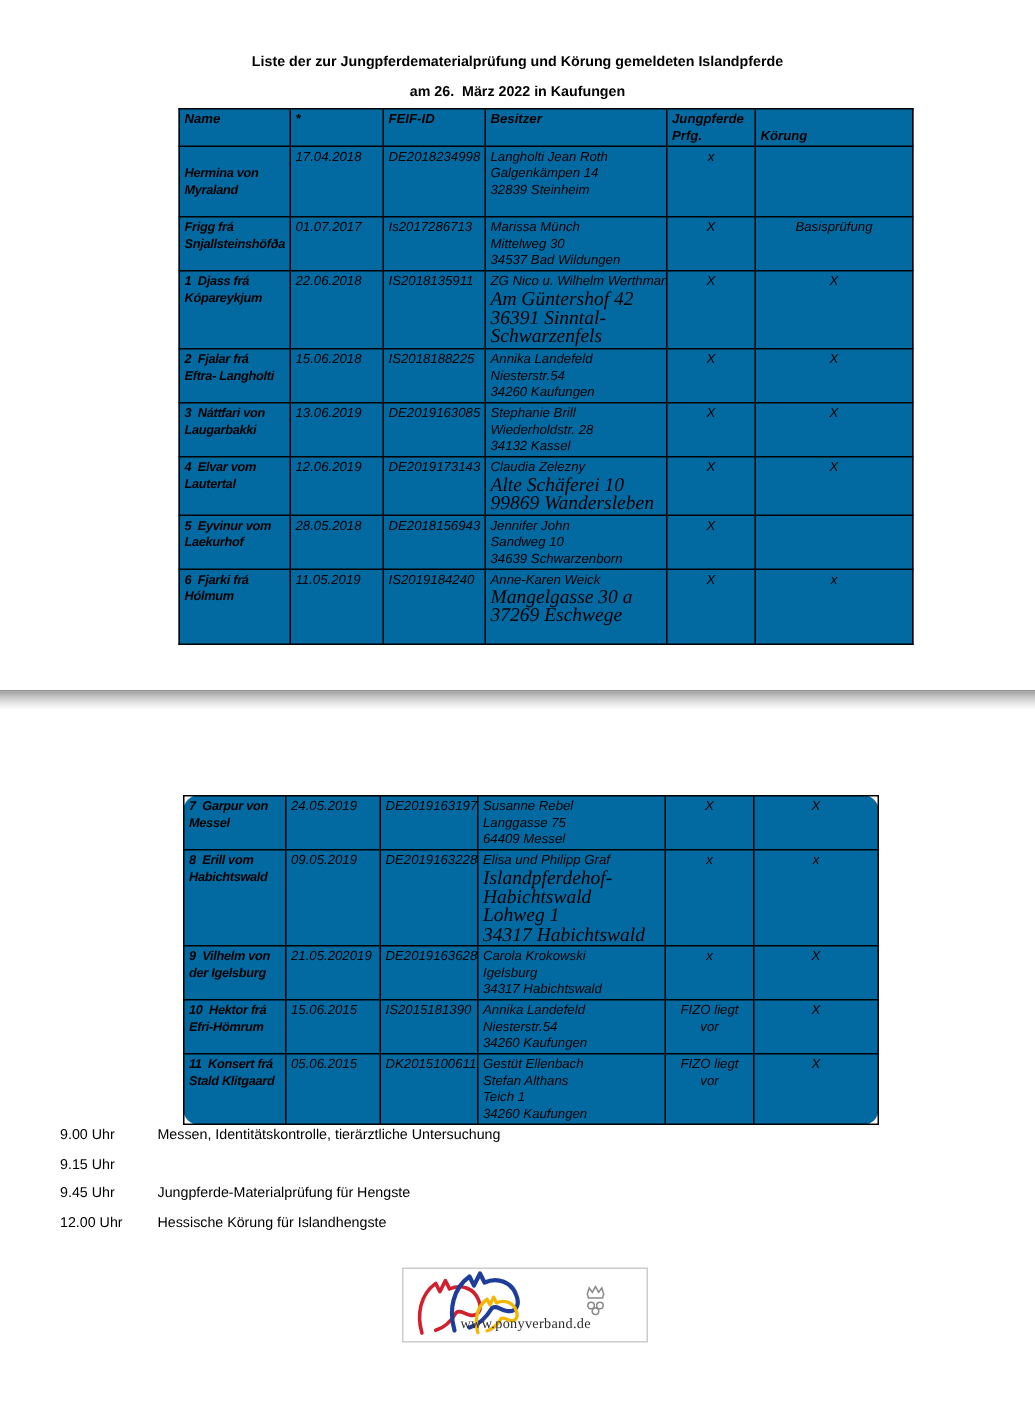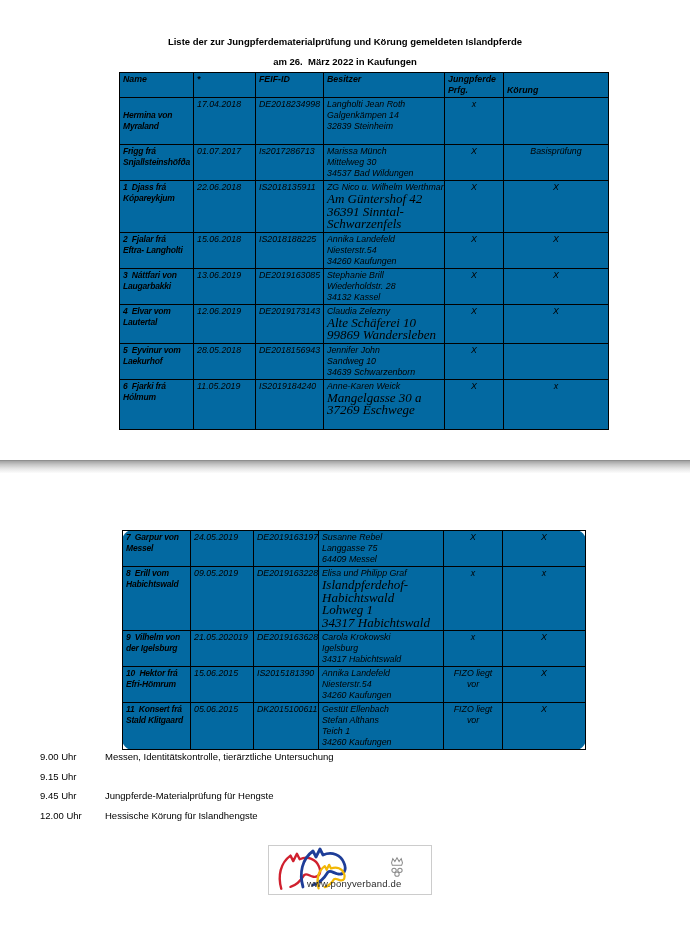--- a/index.html
+++ b/index.html
@@ -28,21 +28,21 @@
     background:linear-gradient(to bottom,#a2a2a2 0%,#c6c6c6 30%,#e7e7e7 65%,#fcfcfc 100%);
     border-top:1px solid #8f8f8f;}
 
   #zeitplan{left:40px;top:751px;font-size:9.5px;line-height:11px;}
   .z-head{font-weight:bold;margin-bottom:11px;}
   .z-item{display:flex;margin-bottom:8.5px;}
   .z-time{width:65px;flex:none;}
 
   #logo{left:268px;top:845px;width:162px;height:48px;border:1px solid #cccccc;background:#fff;}
   #logo .horses{position:absolute;left:4px;top:1px;width:100px;height:45px;}
-  #logo .url{position:absolute;left:38px;top:32px;font-size:9.5px;color:#2b2b2b;letter-spacing:0.2px;background:rgba(255,255,255,0.0);}
+  #logo .url{position:absolute;left:38px;top:32px;font-size:9.5px;color:#2b2b2b;letter-spacing:0.2px;background:rgba(255,255,255,0.0);font-family:Liberation Serif, serif;}
   #logo .crown{position:absolute;left:120px;top:9px;width:16px;height:24px;}
 </style>
 </head>
 <body>
 
 <div id="title1" class="abs title">Liste der zur Jungpferdematerialprüfung und Körung gemeldeten Islandpferde</div>
 <div id="title2" class="abs title">am 26.  März 2022 in Kaufungen</div>
 
 <table id="table1">
   <colgroup>

